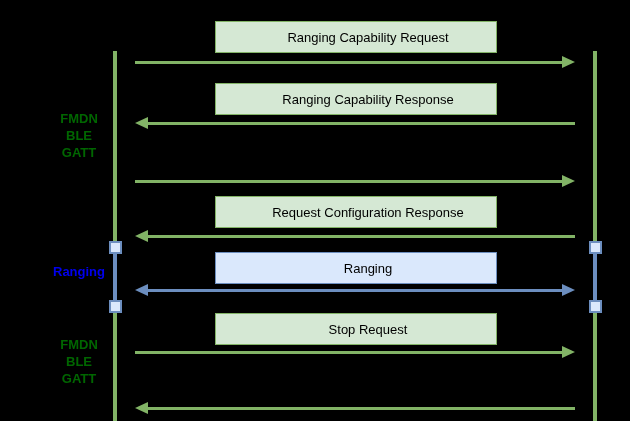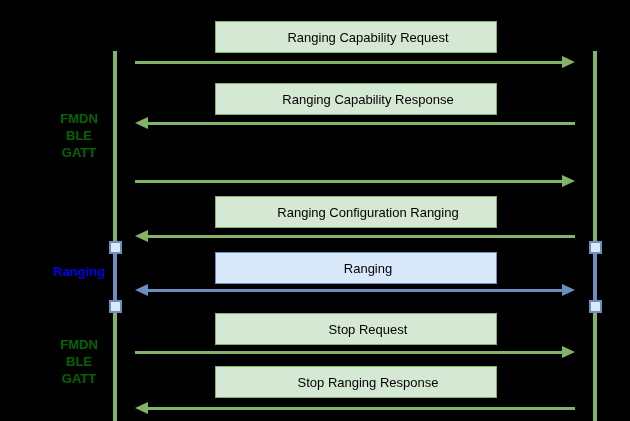--- a/index.html
+++ b/index.html
@@ -92,38 +92,37 @@
   <div class="arrow green dir-left a1">
     <div class="line"></div>
       <div class="head hl"></div>
   </div>
 
   <div class="arrow green dir-right a2">
     <div class="line"></div>
       <div class="head hr"></div>
   </div>
 
-  <div class="msgbox green b3">Ranging Configuration Ranging</div>
+  <div class="msgbox green b3">Request Configuration Response</div>
   <div class="arrow green dir-left a3">
     <div class="line"></div>
       <div class="head hl"></div>
   </div>
 
   <div class="msgbox blue b4">Ranging</div>
   <div class="arrow blue dir-both a4">
     <div class="line"></div>
     <div class="head hl"></div>
     <div class="head hr"></div>
   </div>
 
   <div class="msgbox green b5">Stop Request</div>
   <div class="arrow green dir-right a5">
     <div class="line"></div>
       <div class="head hr"></div>
   </div>
 
-  <div class="msgbox green b6">Stop Ranging Response</div>
   <div class="arrow green dir-left a6">
     <div class="line"></div>
       <div class="head hl"></div>
   </div>
 
 </div>
 
 </body></html>

